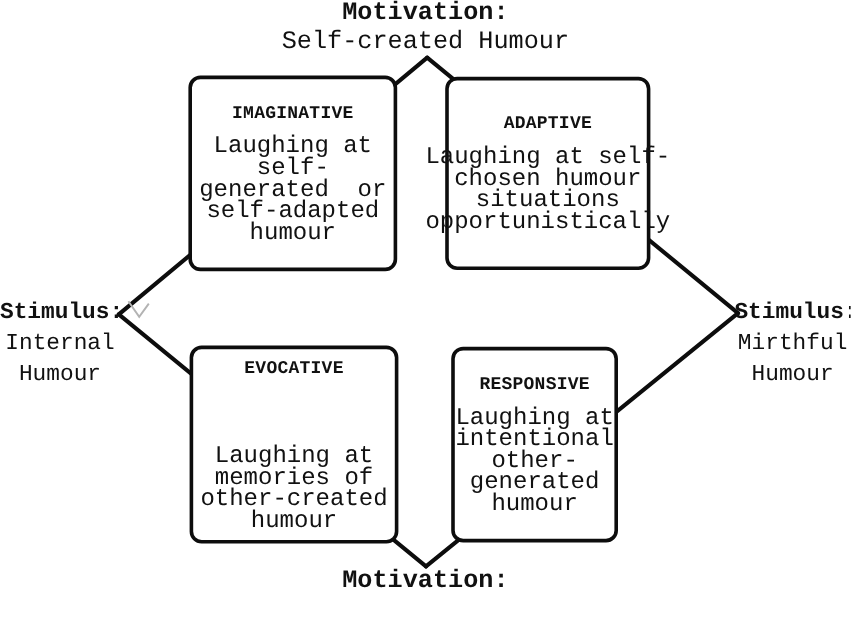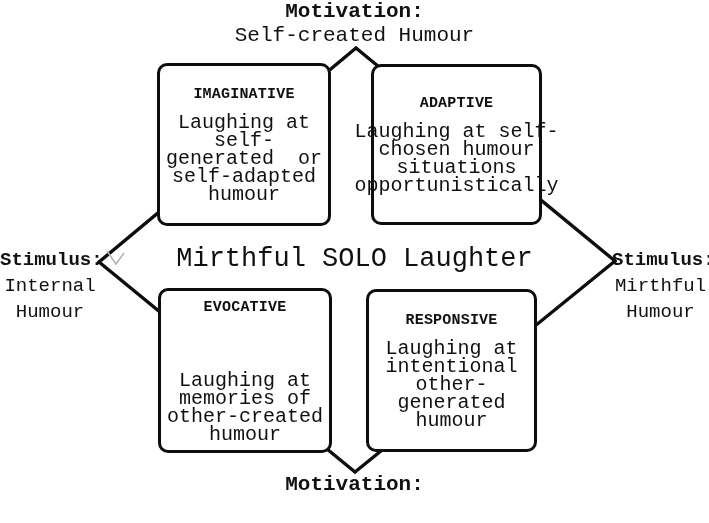--- a/index.html
+++ b/index.html
@@ -26,21 +26,21 @@
     display: flex;
     flex-direction: column;
     align-items: center;
     justify-content: center;
     text-align: center;
     padding: 6px 4px;
   }
   .q-imaginative { left: 157px; top: 63px;  width: 174px; height: 163px; }
   .q-adaptive    { left: 371px; top: 64px;  width: 171px; height: 161px; }
   .q-evocative   { left: 158px; top: 288px; width: 174px; height: 165px; gap: 45px; }
-  .q-responsive  { left: 366px; top: 289px; width: 171px; height: 163px; }
+  .q-responsive  { left: 376px; top: 289px; width: 139px; height: 163px; }
   .quad-title {
     font-weight: bold;
     font-size: 15px;
     line-height: 20px;
     margin-bottom: 9px;
     letter-spacing: 0.2px;
   }
   .quad-body {
     font-size: 20px;
     line-height: 18px;
@@ -98,21 +98,20 @@
     <div class="axis-value">Internal
 Humour</div>
   </div>
 
   <div class="axis-h axis-right">
     <div class="axis-label">Stimulus:</div>
     <div class="axis-value">Mirthful
 Humour</div>
   </div>
 
-  <div class="center-title">Mirthful SOLO Laughter</div>
 
   <div class="quad-box q-imaginative">
     <div class="quad-title">IMAGINATIVE</div>
     <div class="quad-body">Laughing at self-
 generated  or
 self-adapted
 humour</div>
   </div>
 
   <div class="quad-box q-adaptive">

